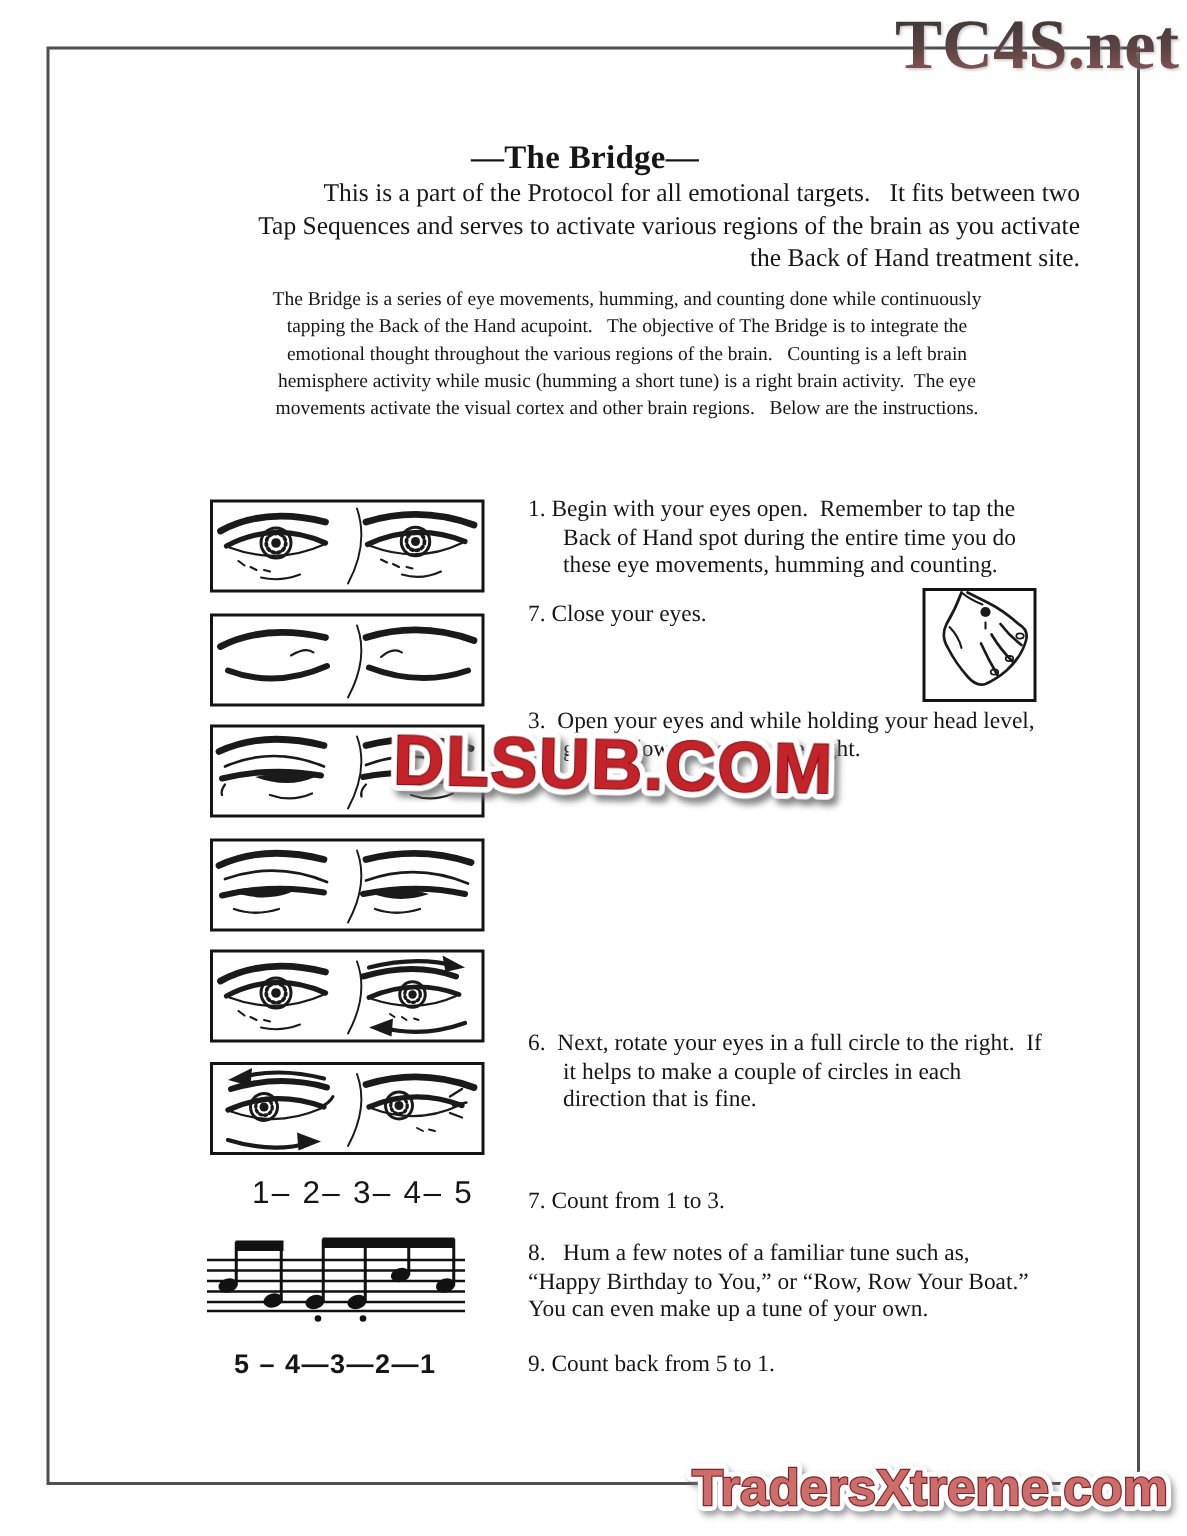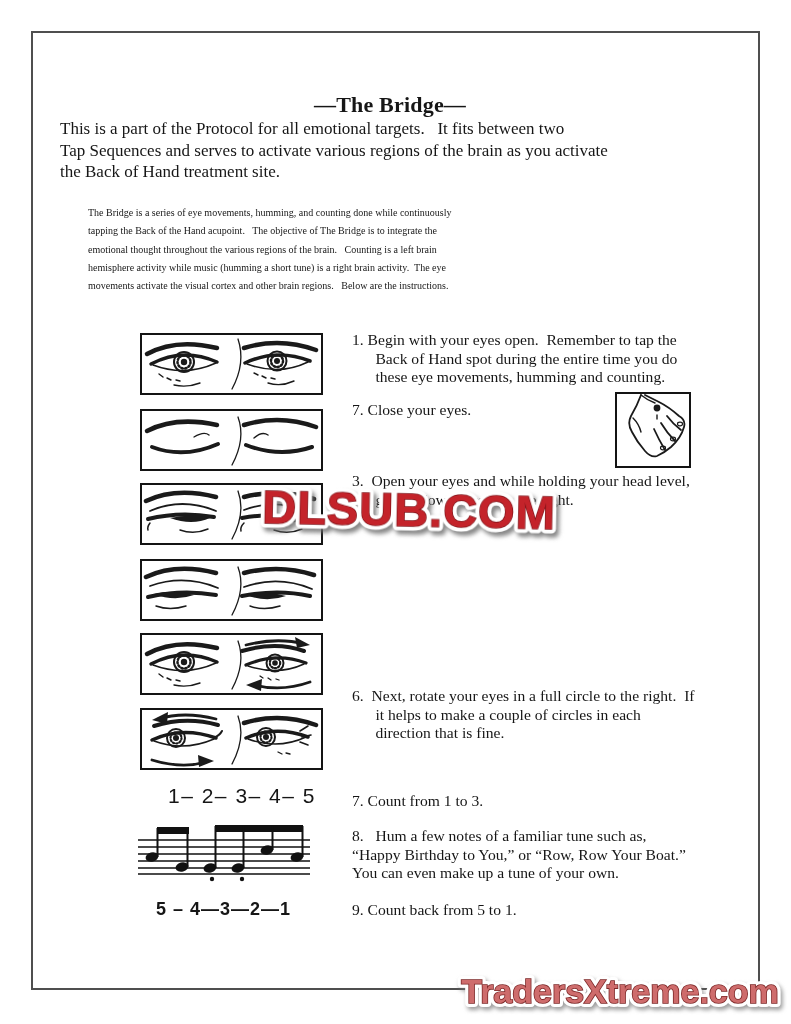--- a/index.html
+++ b/index.html
@@ -1,22 +1,22 @@
 <!DOCTYPE html>
 <html><head>
 <meta charset="utf-8">
 <style>
   html,body{margin:0;padding:0;background:#ffffff;}
   .page{position:relative;width:791px;height:1024px;background:#ffffff;overflow:hidden;
         font-family:"Liberation Serif", serif;color:#161616;}
   .abs{position:absolute;}
   .page-border{left:31px;top:31px;width:729px;height:959px;border:2px solid #4f4f4f;box-sizing:border-box;}
   .title{left:60px;top:92px;width:660px;text-align:center;font-size:22px;font-weight:bold;letter-spacing:.2px;}
-  .intro{left:60px;top:118px;width:660px;text-align:left;font-size:17px;line-height:21.6px;white-space:pre-wrap;}
-  .para{left:88px;top:204px;width:660px;font-size:10px;line-height:18.3px;white-space:pre-wrap;}
+  .intro{left:60px;top:118px;width:660px;text-align:right;font-size:17px;line-height:21.6px;white-space:pre-wrap;}
+  .para{left:88px;top:190px;width:660px;font-size:13px;line-height:18.3px;white-space:pre-wrap;text-align:center;}
   .step{left:352px;width:412px;font-size:15.6px;line-height:18.6px;white-space:pre-wrap;}
   .figbox{left:140px;width:183px;height:62px;border:2px solid #141414;box-sizing:border-box;background:#fff;}
   .handbox{left:615px;top:392px;width:76px;height:76px;border:2px solid #141414;box-sizing:border-box;background:#fff;}
   .countup{left:168px;top:784px;font-family:"Liberation Sans",sans-serif;font-weight:normal;font-size:21px;letter-spacing:1.5px;}
   .countdown{left:156px;top:899px;font-family:"Liberation Sans",sans-serif;font-weight:bold;font-size:18px;letter-spacing:1px;}
   .music{left:138px;top:822px;}
   .tc4s{left:548px;top:0px;filter:drop-shadow(1px 1px 1px rgba(150,150,150,.55));}
   .dlsub{left:244px;top:477px;transform:rotate(1.2deg);filter:drop-shadow(3px 4px 2px rgba(105,105,105,.8));}
   .traders{left:448px;top:963px;filter:drop-shadow(2px 3px 2px rgba(115,115,115,.7));text-align:center;}
   svg text{font-family:"Liberation Sans",sans-serif;}
@@ -219,20 +219,32 @@
         <ellipse cx="129" cy="28" rx="6.5" ry="4.6" fill="#111" stroke="none" transform="rotate(-15 129 28)"></ellipse>
         <ellipse cx="159" cy="35" rx="6.5" ry="4.6" fill="#111" stroke="none" transform="rotate(-15 159 35)"></ellipse>
         <circle cx="74" cy="57" r="2.2" fill="#111" stroke="none"></circle>
         <circle cx="104" cy="57" r="2.2" fill="#111" stroke="none"></circle>
       </g>
     </svg>
   </div>
 
   <div class="abs countdown">5 – 4—3—2—1</div>
 
+  <div class="abs tc4s">
+    <svg width="243" height="58" viewBox="0 0 243 58">
+      <defs>
+        <linearGradient id="tcgrad" x1="0" y1="0" x2="0" y2="1">
+          <stop offset="0" stop-color="#343434"></stop>
+          <stop offset="0.55" stop-color="#5d4444"></stop>
+          <stop offset="1" stop-color="#9a5c5c"></stop>
+        </linearGradient>
+      </defs>
+      <text class="serifed" x="238" y="45" text-anchor="end" font-size="47" font-weight="bold" fill="url(#tcgrad)" letter-spacing="0">TC4S.net</text>
+    </svg>
+  </div>
 
   <div class="abs dlsub">
     <svg width="330" height="66" viewBox="0 0 330 66">
       <text x="165" y="49" text-anchor="middle" font-size="47" font-weight="900" letter-spacing="1" fill="#ffffff" stroke="#ffffff" stroke-width="9" stroke-linejoin="round">DLSUB.COM</text>
       <text x="165" y="49" text-anchor="middle" font-size="47" font-weight="900" letter-spacing="1" fill="#c4232a" stroke="#7e1016" stroke-width="1.4" paint-order="stroke">DLSUB.COM</text>
     </svg>
   </div>
 
   <div class="abs traders">
     <svg width="344" height="56" viewBox="0 0 344 56">

